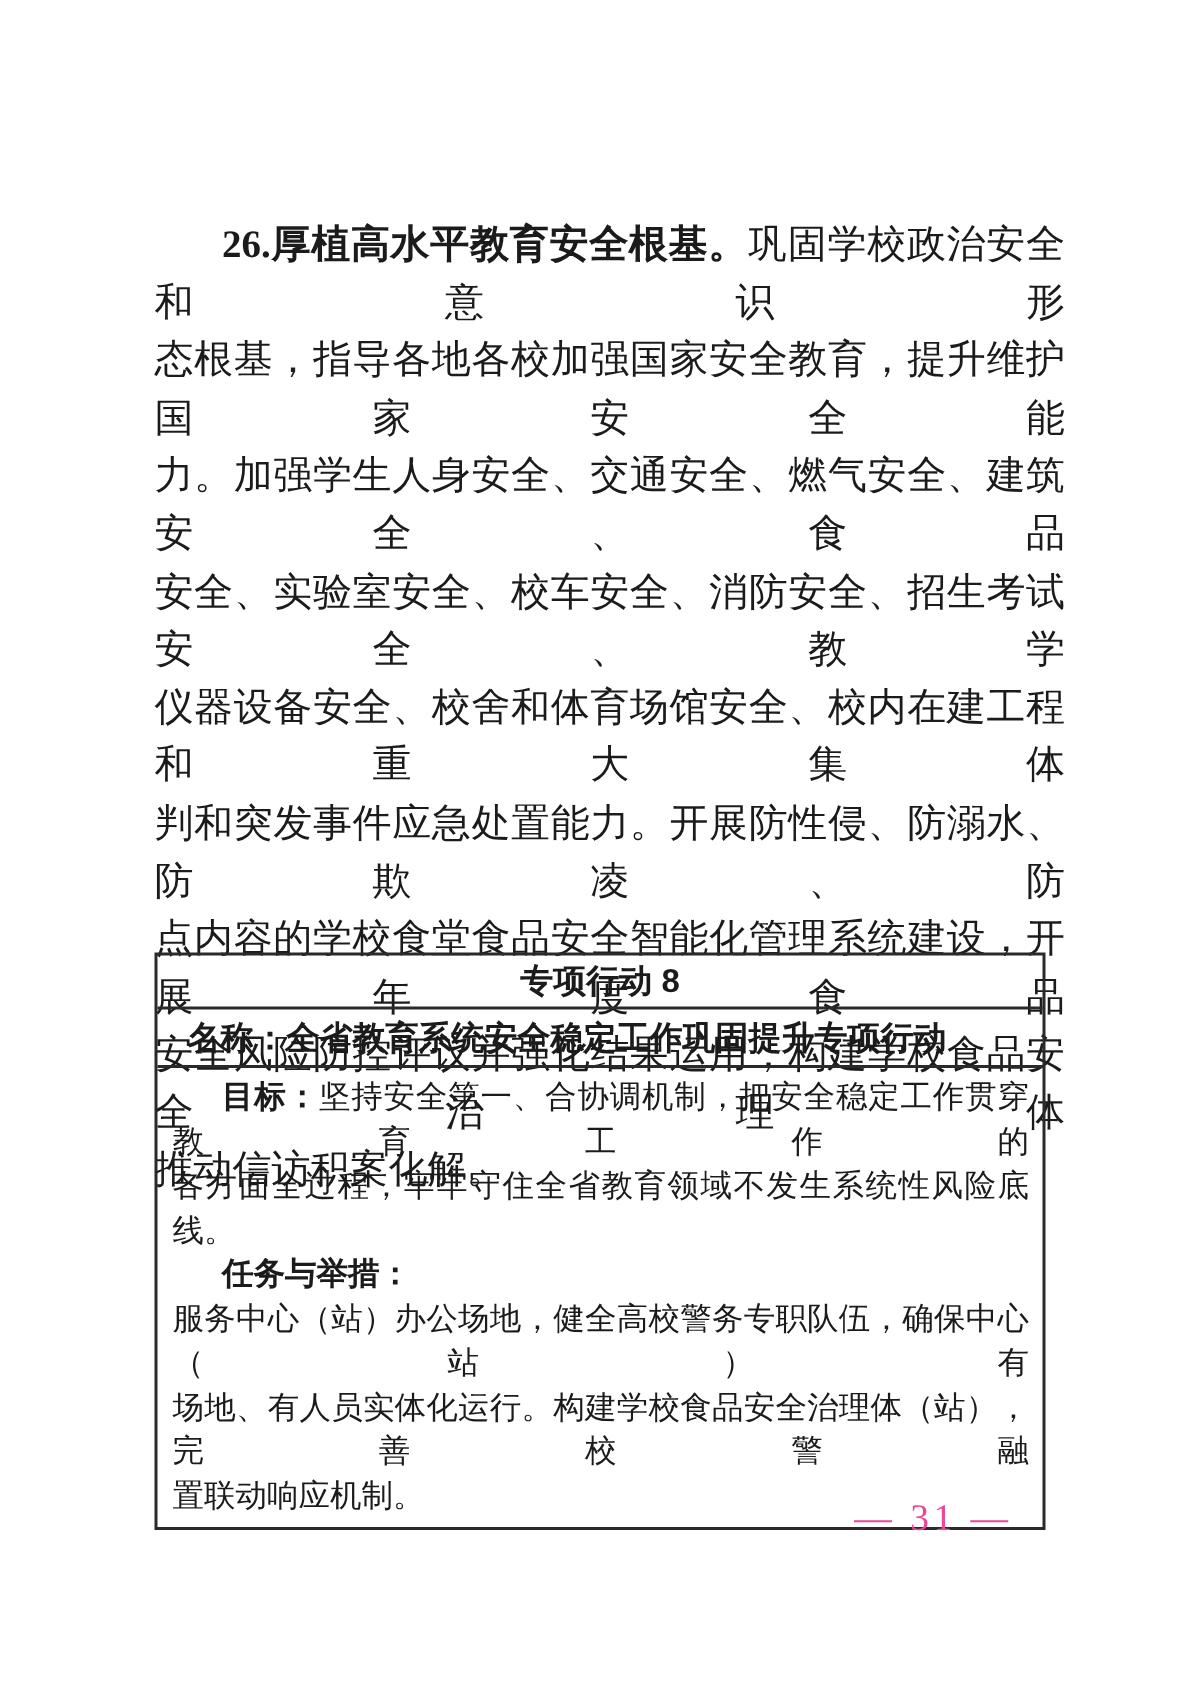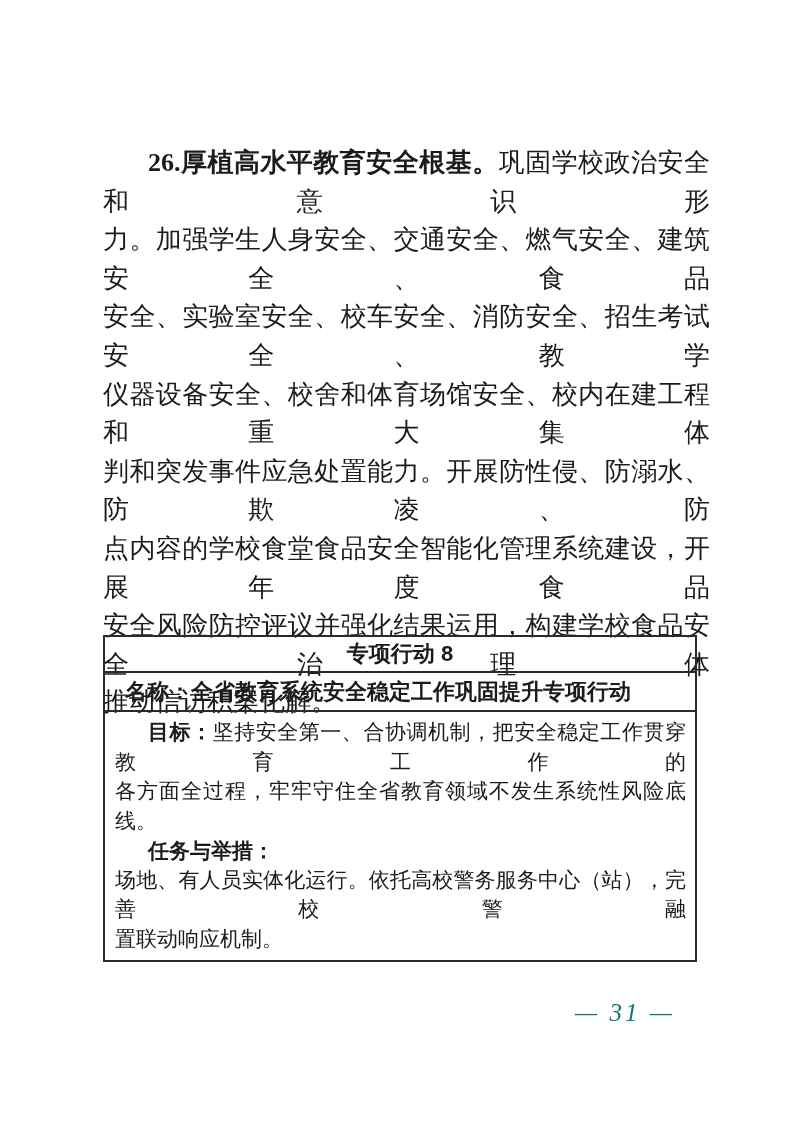--- a/index.html
+++ b/index.html
@@ -69,52 +69,53 @@
     font-family: Liberation Sans, sans-serif;
     font-weight: 700;
   }
   
   .pagenum {
     position: absolute;
     top: 999px;
     right: 118px;
     font-size: 25px;
     letter-spacing: 3px;
-    color: #0f766e;
-    font-style: italic;
+    color: #ec4899;
   }
 </style>
 </head>
 <body>
 
 <div class="page">
 
   <div class="para">
     <div class="line indent">
       <span class="lead">26.厚植高水平教育安全根基。</span><span>巩固学校政治安全和意识形</span>
     </div>
+    <div class="line">态根基，指导各地各校加强国家安全教育，提升维护国家安全能</div>
     <div class="line">力。加强学生人身安全、交通安全、燃气安全、建筑安全、食品</div>
     <div class="line">安全、实验室安全、校车安全、消防安全、招生考试安全、教学</div>
     <div class="line">仪器设备安全、校舍和体育场馆安全、校内在建工程和重大集体</div>
     <div class="line">判和突发事件应急处置能力。开展防性侵、防溺水、防欺凌、防</div>
     <div class="line">点内容的学校食堂食品安全智能化管理系统建设，开展年度食品</div>
     <div class="line">安全风险防控评议并强化结果运用，构建学校食品安全治理体</div>
     <div class="line short">推动信访积案化解。</div>
   </div>
 
   <div class="box">
     <div class="box-header">专项行动 8</div>
     <div class="box-name">名称：全省教育系统安全稳定工作巩固提升专项行动</div>
     <div class="box-body">
       <div class="bline indent2">
         <span class="hei">目标：</span><span>坚持安全第一、合协调机制，把安全稳定工作贯穿教育工作的</span>
       </div>
       <div class="bline short">各方面全过程，牢牢守住全省教育领域不发生系统性风险底线。</div>
       <div class="bline short indent2 hei">任务与举措：</div>
-      <div class="bline">场地、有人员实体化运行。依托高校警务服务中心（站），完善校警融</div>
+      <div class="bline">服务中心（站）办公场地，健全高校警务专职队伍，确保中心（站）有</div>
+      <div class="bline">场地、有人员实体化运行。构建学校食品安全治理体（站），完善校警融</div>
       <div class="bline short">置联动响应机制。</div>
 
     </div>
   </div>
 
   <div class="pagenum">— 31 —</div>
 
 </div>
 
 </body></html>

